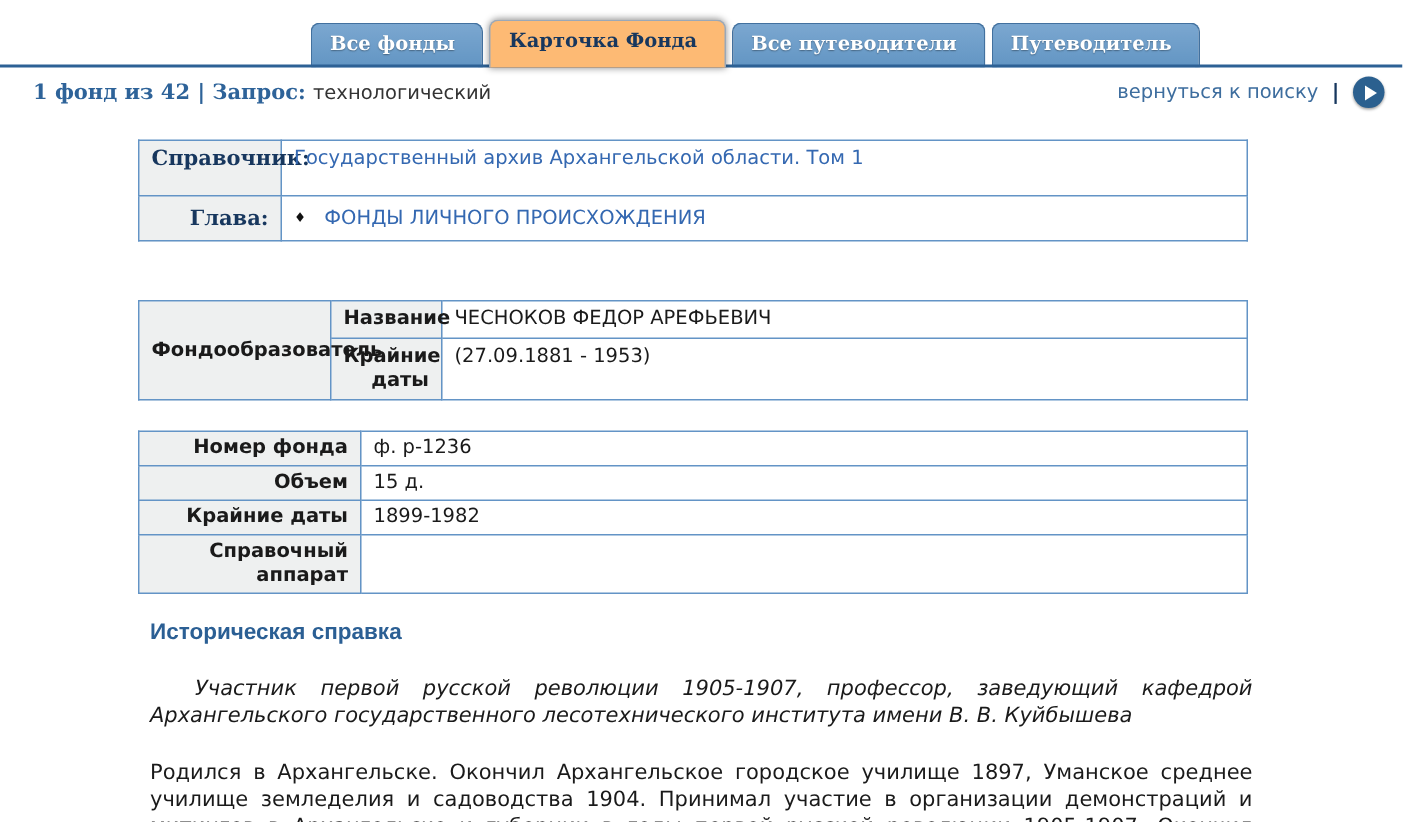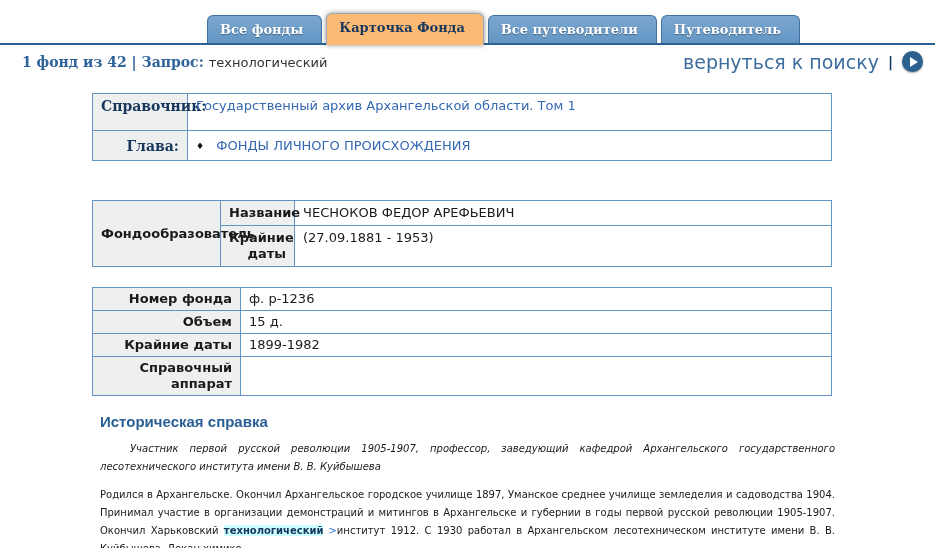--- a/index.html
+++ b/index.html
@@ -24,21 +24,21 @@
                 box-shadow:0 0 5px rgba(0,0,0,0.45); height:32px; }
 
   
   .crumb { height:33px; display:flex; align-items:center;
            justify-content:space-between; padding:0 12px 0 22px; }
   .crumb-left { font-family:"DejaVu Serif", serif; font-weight:bold;
                 font-size:14px; color:#2e6399; }
   .crumb-left .qval { font-family:"DejaVu Sans", sans-serif; font-weight:normal;
                       font-size:13px; color:#333; }
   .crumb-right { display:flex; align-items:center; gap:9px; }
-  .back-link { font-size:19px; color:#3d6d9e; cursor:pointer; }
+  .back-link { font-size:13px; color:#3d6d9e; cursor:pointer; }
   .pipe { color:#17375e; font-weight:bold; font-size:14px; }
   .next-btn { width:21px; height:21px; border-radius:50%; background:#2b608f;
               box-shadow:0 1px 2px rgba(0,0,0,0.4); cursor:pointer;
               display:flex; align-items:center; justify-content:center; }
   .next-btn .tri { width:0; height:0; border-style:solid;
                    border-width:5px 0 5px 8px;
                    border-color:transparent transparent transparent #fff;
                    margin-left:2px; }
 
   
@@ -65,22 +65,22 @@
   .creator-table tr.r2 td { height:34px; }
 
   .fund-table { margin-top:20px; }
   .fund-table td { height:23px; padding:3px 8px; }
   .fund-table td.lbl { width:148px; }
 
   
   .history { margin:17px 100px 0 100px; width:735px; }
   .history h2 { font-family:Liberation Sans, sans-serif; font-size:15px;
                 font-weight:bold; color:#2b5f94; }
-  .history p { font-size:10px; line-height:18px; color:#1a1a1a;
-               text-align:justify; margin-top:10px; }
+  .history p { font-size:14px; line-height:18px; color:#1a1a1a;
+               text-align:justify; margin-top:20px; }
   .history p.lead { font-style:italic; text-indent:30px; }
   .hit { font-weight:bold; color:#17365d; background:#ccffff; }
   .hit-arrow { color:#2f6fce; cursor:pointer; }
   .arrow-next { margin-left:5px; }
 </style>
 </head>
 <body>
 
 <div class="tabbar">
   <div class="tabline"></div>

